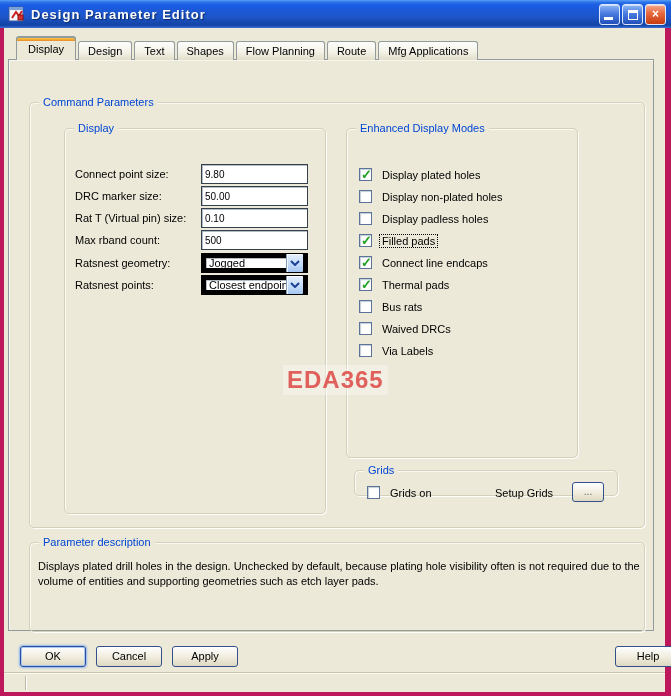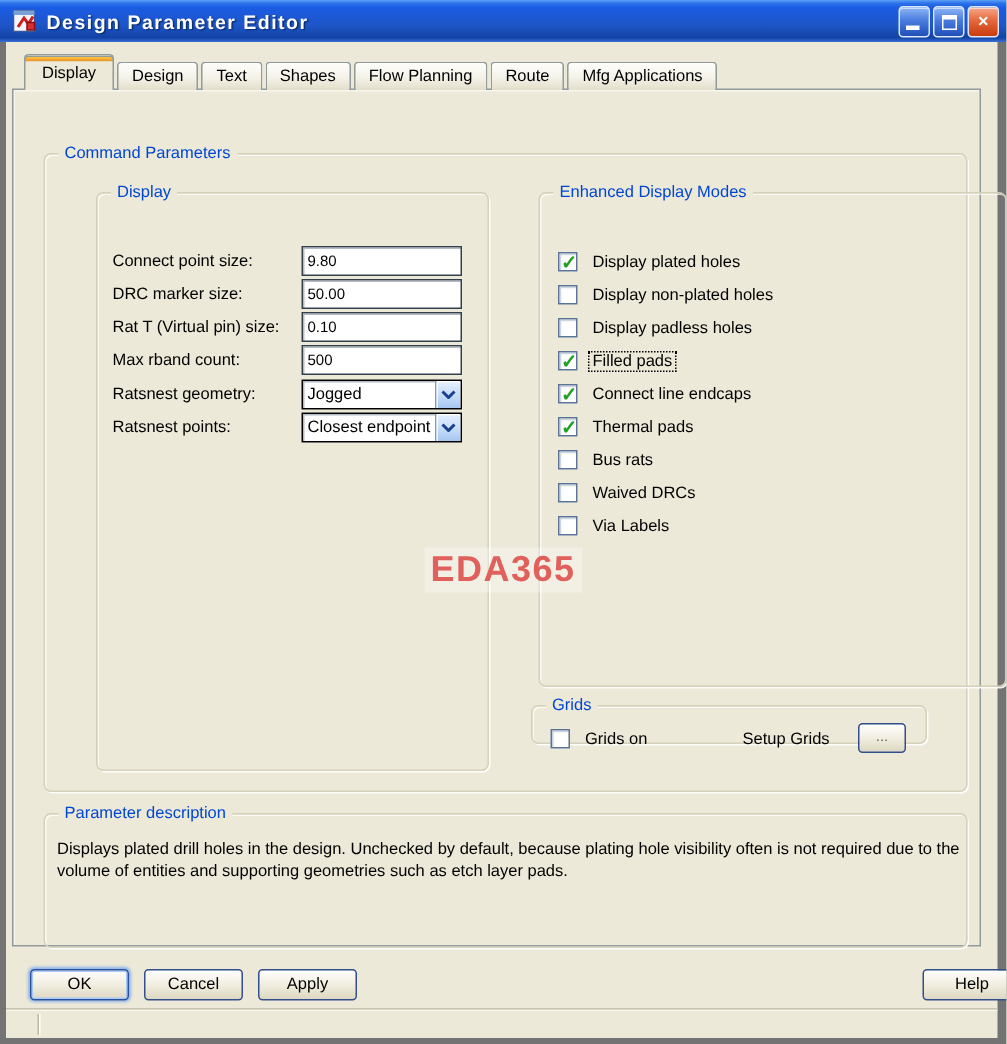--- a/index.html
+++ b/index.html
@@ -1,17 +1,17 @@
 <!DOCTYPE html>
 <html><head>
 <meta charset="utf-8">
 <style>
   html,body{margin:0;padding:0;background:#d8d4c8;}
   *{box-sizing:border-box;font-family:"Liberation Sans",sans-serif;}
-  .window{position:relative;width:671px;height:696px;background:#737373;overflow:hidden;}
+  .window{position:relative;width:671px;height:696px;background:#be185d;overflow:hidden;}
   
   .titlebar{position:absolute;top:0;left:0;width:671px;height:28px;
     background:linear-gradient(180deg,#5aa0f8 0%,#2c72e8 8%,#1a5ce4 18%,#1e55c8 60%,#1243a4 90%,#3a70d8 100%);
     display:flex;align-items:center;padding:0 5px;}
   .app-icon{width:18px;height:18px;margin:0 5px 0 3px;flex:0 0 auto;}
   .win-title{color:#fff;font-size:13px;font-weight:bold;letter-spacing:1px;
     text-shadow:1px 1px 1px #0b2a66;white-space:nowrap;}
   .tb-buttons{margin-left:auto;display:flex;gap:2px;}
   .tbtn{width:21px;height:21px;border:1px solid #dce8fc;border-radius:3px;position:relative;
     display:flex;align-items:center;justify-content:center;color:#fff;font-size:12px;font-weight:bold;
@@ -35,29 +35,29 @@
   
   .panel{position:absolute;top:31px;left:4px;width:646px;height:572px;background:#ece9d8;
     border:1px solid #919b9c;box-shadow:inset 1px 1px 0 #f8f6ee;z-index:2;}
   
   .group{position:absolute;border:1px solid #d4d0ba;border-radius:5px;
     box-shadow:inset 1px 1px 0 rgba(255,255,255,.75),1px 1px 0 rgba(255,255,255,.9);}
   .glabel{position:absolute;top:-8px;left:9px;background:#ece9d8;padding:0 4px;
     font-size:11px;color:#0046d5;white-space:nowrap;line-height:14px;}
   .grp-cmd   {left:20px; top:42px;  width:616px;height:426px;}
   .grp-disp  {left:34px; top:25px;  width:262px;height:386px;}
-  .grp-enh   {left:329px;top:25px;  width:312px;height:330px;padding-left:31px;}
+  .grp-enh   {left:316px;top:25px;  width:232px;height:330px;padding-left:31px;}
   .grp-grids {left:324px;top:367px; width:264px;height:26px;}
   .grp-pdesc {left:20px; top:482px; width:616px;height:90px;}
   
   .frow{position:absolute;left:10px;width:242px;height:20px;}
   .flabel{position:absolute;left:0;top:0;font-size:11px;line-height:20px;color:#000;}
   .tfield{position:absolute;left:126px;top:0;width:107px;height:20px;border:1px solid #33404e;
     box-shadow:inset 1px 1px 0 rgba(64,84,106,.40);background:#fff;font-size:10px;padding:0 3px;color:#000;}
-  .combo{position:absolute;left:126px;top:0;width:107px;height:20px;border:1px solid #000000;
+  .combo{position:absolute;left:126px;top:0;width:107px;height:20px;border:5px solid #000000;
     box-shadow:inset 1px 1px 0 rgba(64,84,106,.40);background:#fff;display:flex;align-items:center;}
   .combo-text{flex:1;font-size:11px;padding-left:3px;white-space:nowrap;overflow:hidden;}
   .combo-btn{width:17px;height:18px;border-left:1px solid #7f9db9;
     background:linear-gradient(180deg,#e6f1ff,#c2daf8 60%,#a6c6f0);
     display:flex;align-items:center;justify-content:center;border-radius:0 1px 1px 0;
     box-shadow:inset 1px 1px 0 rgba(255,255,255,.8);}
   
   .crow{position:absolute;left:12px;height:15px;display:flex;align-items:center;cursor:default;}
   .cbox{width:13px;height:13px;background:#fff;border:1px solid #5a7396;flex:0 0 auto;
     box-shadow:inset 1px 1px 1px rgba(120,144,168,.45);position:relative;}

